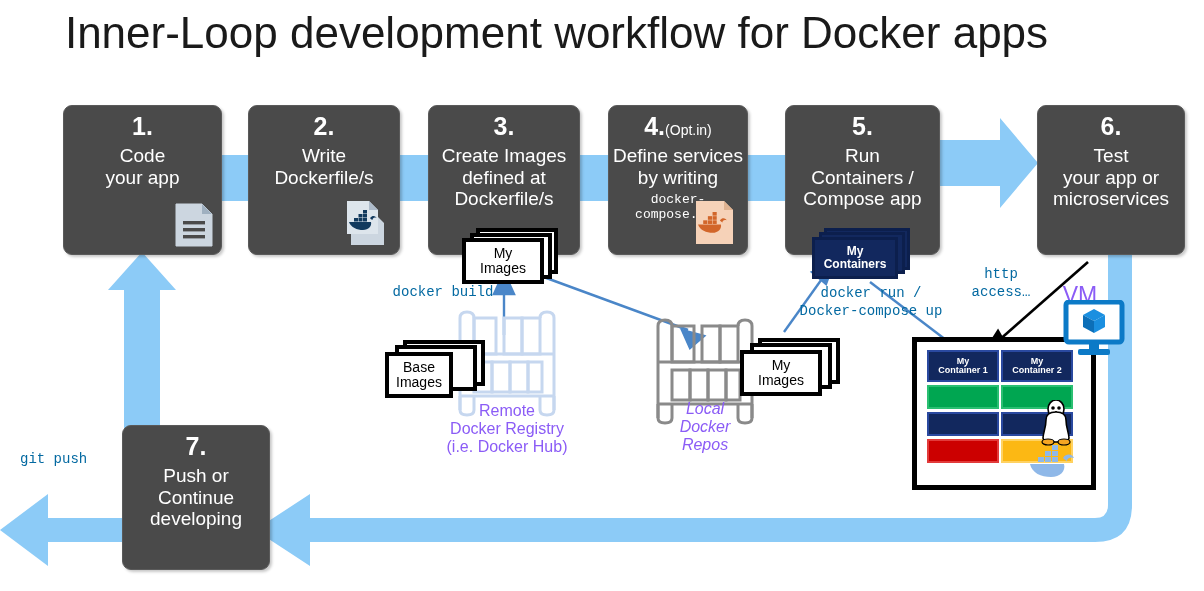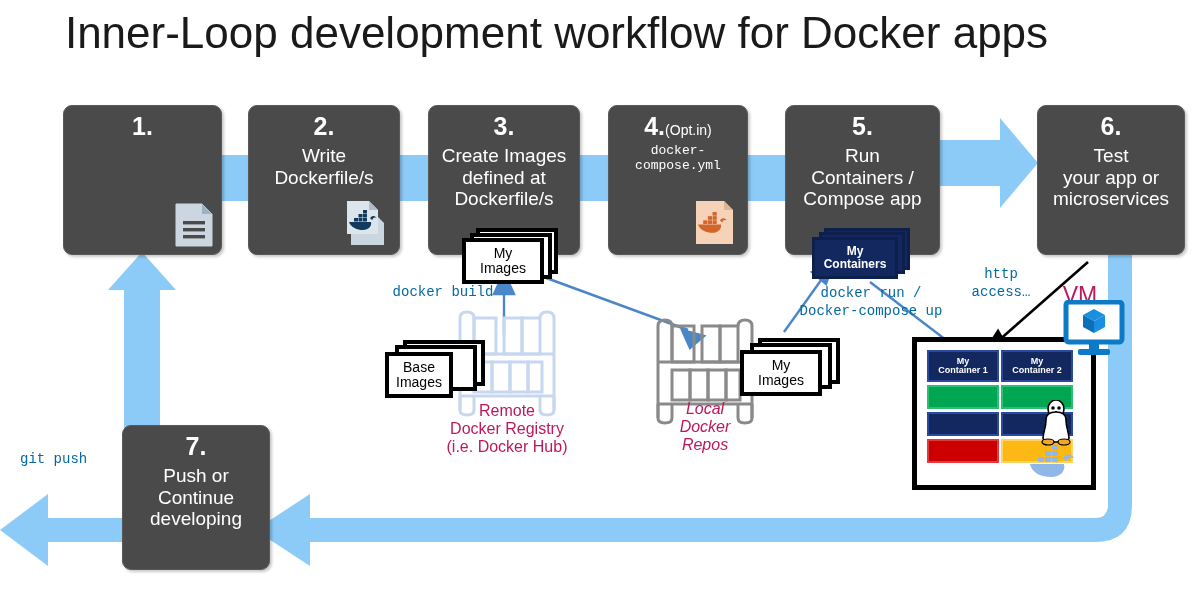--- a/index.html
+++ b/index.html
@@ -43,21 +43,21 @@
   .navy .sh{position:absolute;background:#12285e;border:3px solid #0c1f4d;box-sizing:border-box;}
   .navy .front{position:absolute;background:#12285e;border:3px solid #0c1f4d;box-sizing:border-box;
     color:#fff;display:flex;align-items:center;justify-content:center;text-align:center;
     font-size:12px;font-weight:bold;line-height:1.1;}
 
   
   .mlabel{position:absolute;font-family:"Liberation Mono",monospace;font-size:14px;
           color:#0369a1;line-height:1.3;white-space:pre;text-align:center;}
 
   
-  .plabel{position:absolute;font-size:16px;line-height:1.12;color:#be185d;text-align:center;}
+  .plabel{position:absolute;font-size:16px;line-height:1.12;color:#8b5cf6;text-align:center;}
 
   
   #vm-box{border:5px solid #000;background:#fff;box-sizing:border-box;}
 
   
   .cbar{position:absolute;box-sizing:border-box;}
   .chead{position:absolute;background:#12285e;border:2px solid #2a49a0;box-sizing:border-box;
          color:#fff;font-size:9px;font-weight:bold;text-align:center;line-height:1.05;
          display:flex;flex-direction:column;justify-content:center;}
 
@@ -101,20 +101,24 @@
   <g stroke="#000" stroke-width="2.6" fill="#000">
     <line x1="1088" y1="262" x2="997" y2="342"></line>
     <polygon points="984,353 1007,347 998,331"></polygon>
   </g>
 
   <line x1="1095" y1="310" x2="1095" y2="340" stroke="#000" stroke-width="4"></line>
 </svg>
 
 <div class="abs step" style="left:63px;top:105px;width:159px;height:150px;">
   <div class="num">1.</div>
+  <div class="body">
+    <div>Code</div>
+    <div>your app</div>
+  </div>
 
   <svg class="abs" style="left:108px;top:95px;" width="44" height="48">
     <path d="M4,3 h26 l10,10 v32 h-36 z" fill="#ccd6e0" stroke="#ccd6e0"></path>
     <path d="M30,3 v10 h10 z" fill="#9fb0c0"></path>
     <rect x="11" y="20" width="22" height="3.4" fill="#4a4a4a"></rect>
     <rect x="11" y="27" width="22" height="3.4" fill="#4a4a4a"></rect>
     <rect x="11" y="34" width="22" height="3.4" fill="#4a4a4a"></rect>
   </svg>
 </div>
 
@@ -148,20 +152,24 @@
     <div>Create Images</div>
     <div>defined at</div>
     <div>Dockerfile/s</div>
   </div>
 </div>
 
 <div class="abs step" style="left:608px;top:105px;width:140px;height:150px;">
   <div class="num">
     <span>4.</span><span class="optin">(Opt.in)</span>
   </div>
+  <div class="body">
+    <div>Define services</div>
+    <div>by writing</div>
+  </div>
   <div class="mono">docker-compose.yml</div>
 
   <svg class="abs" style="left:84px;top:92px;" width="46" height="48">
     <path d="M3,3 h28 l9,9 v34 h-37 z" fill="#f6d2b8" rx="3"></path>
     <path d="M31,3 v9 h9 z" fill="#e0b391"></path>
     <g fill="#d2662a" transform="translate(5,14) scale(0.52)">
       <rect x="10" y="16" width="8" height="7"></rect>
         <rect x="19" y="16" width="8" height="7"></rect>
       <rect x="28" y="16" width="8" height="7"></rect>
         <rect x="19" y="8" width="8" height="7"></rect>

